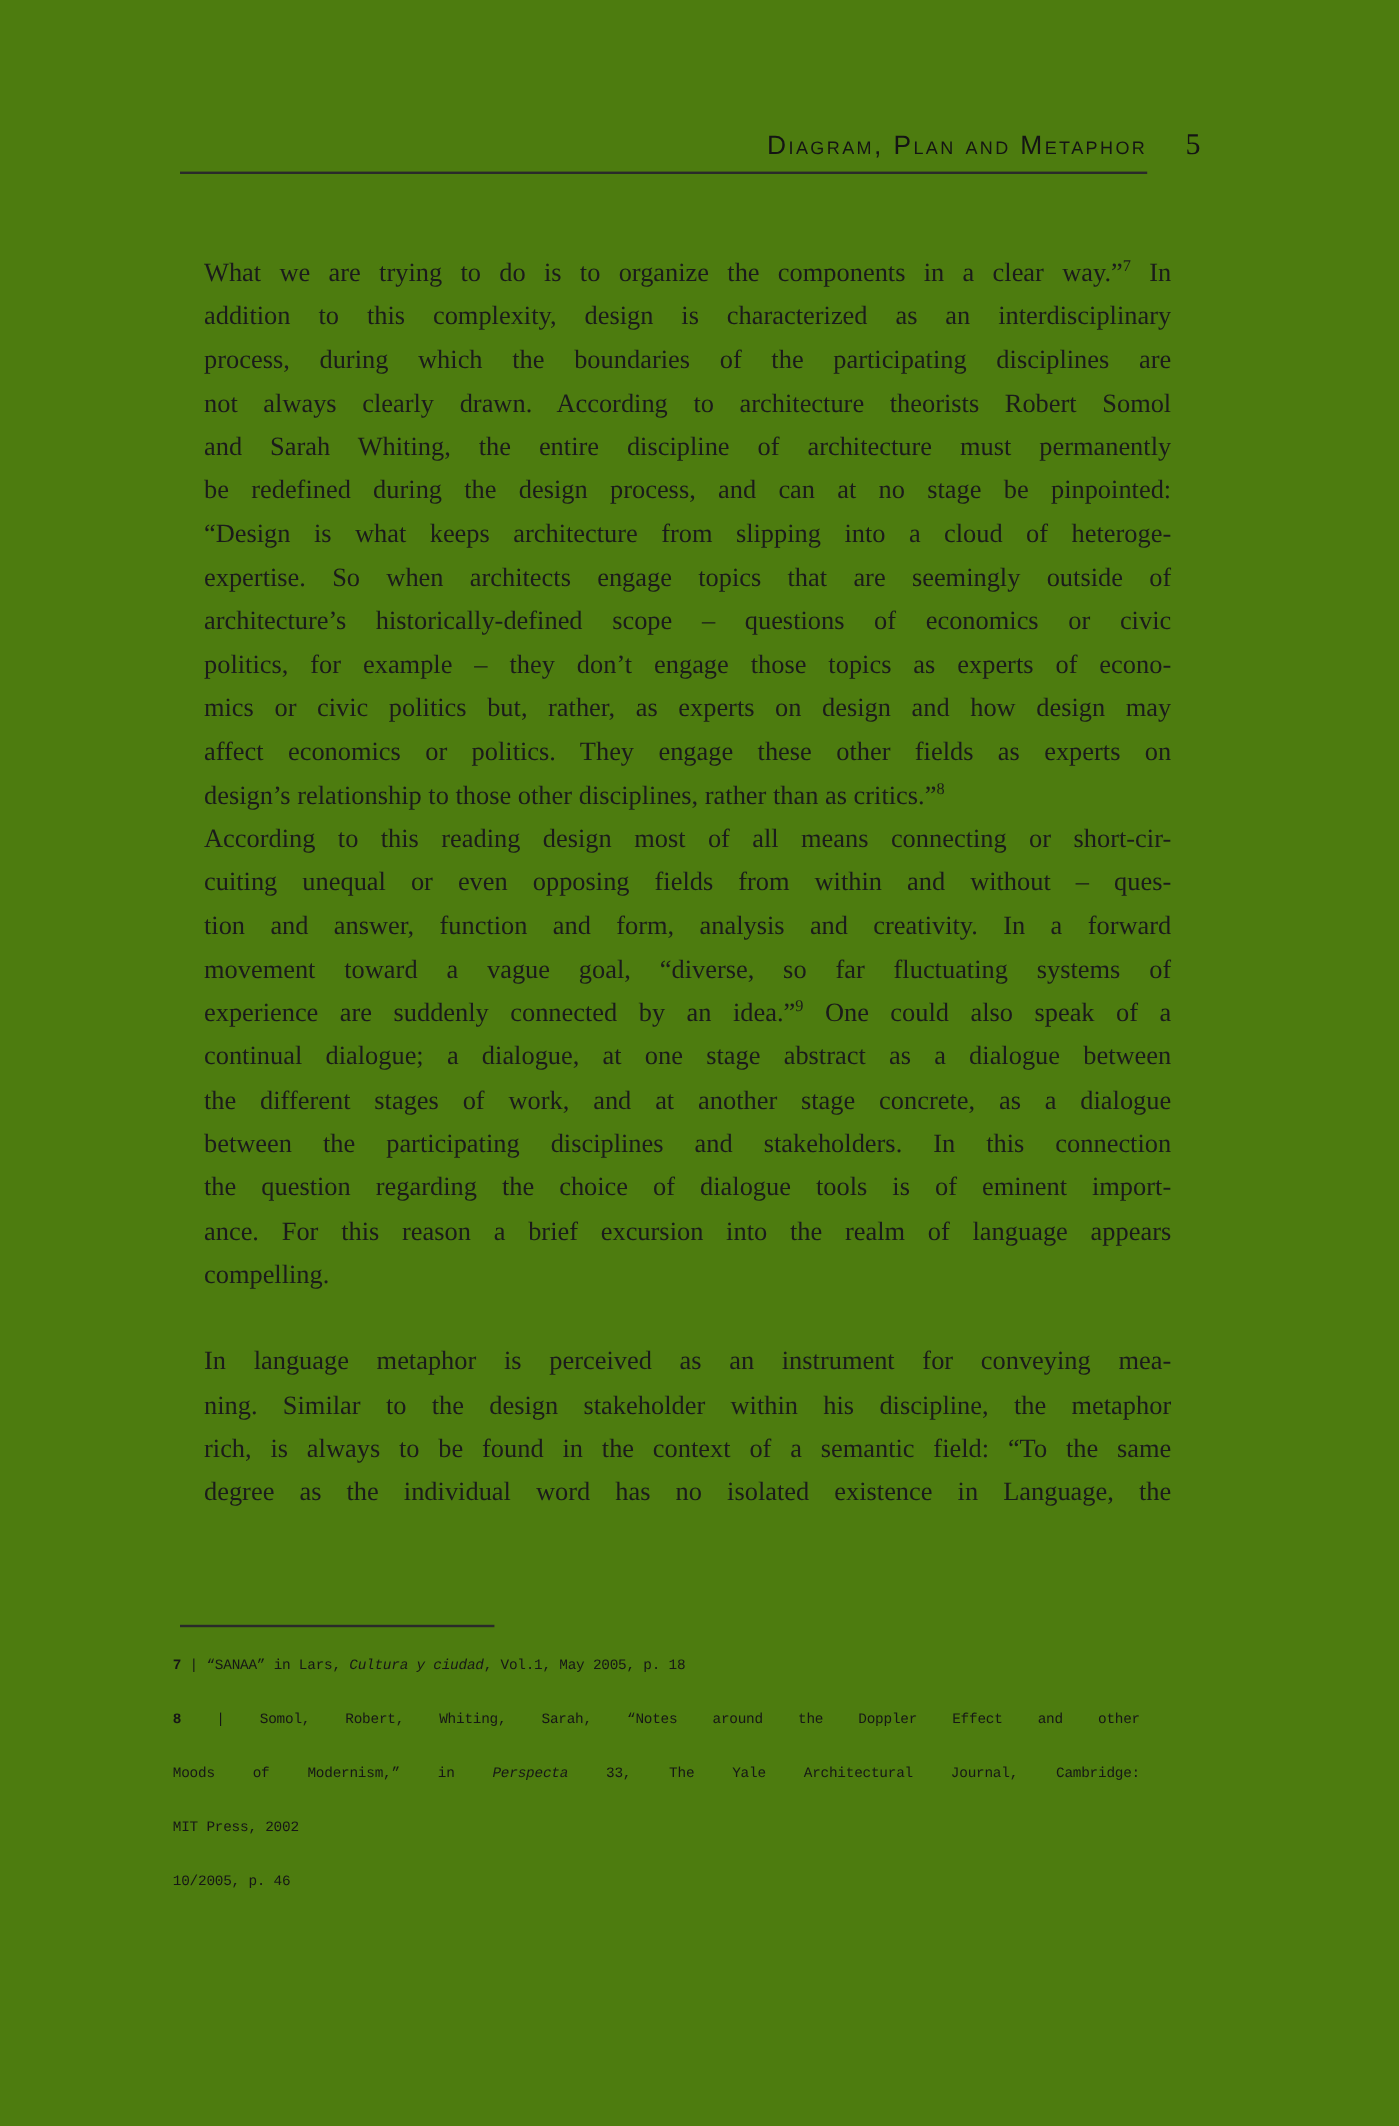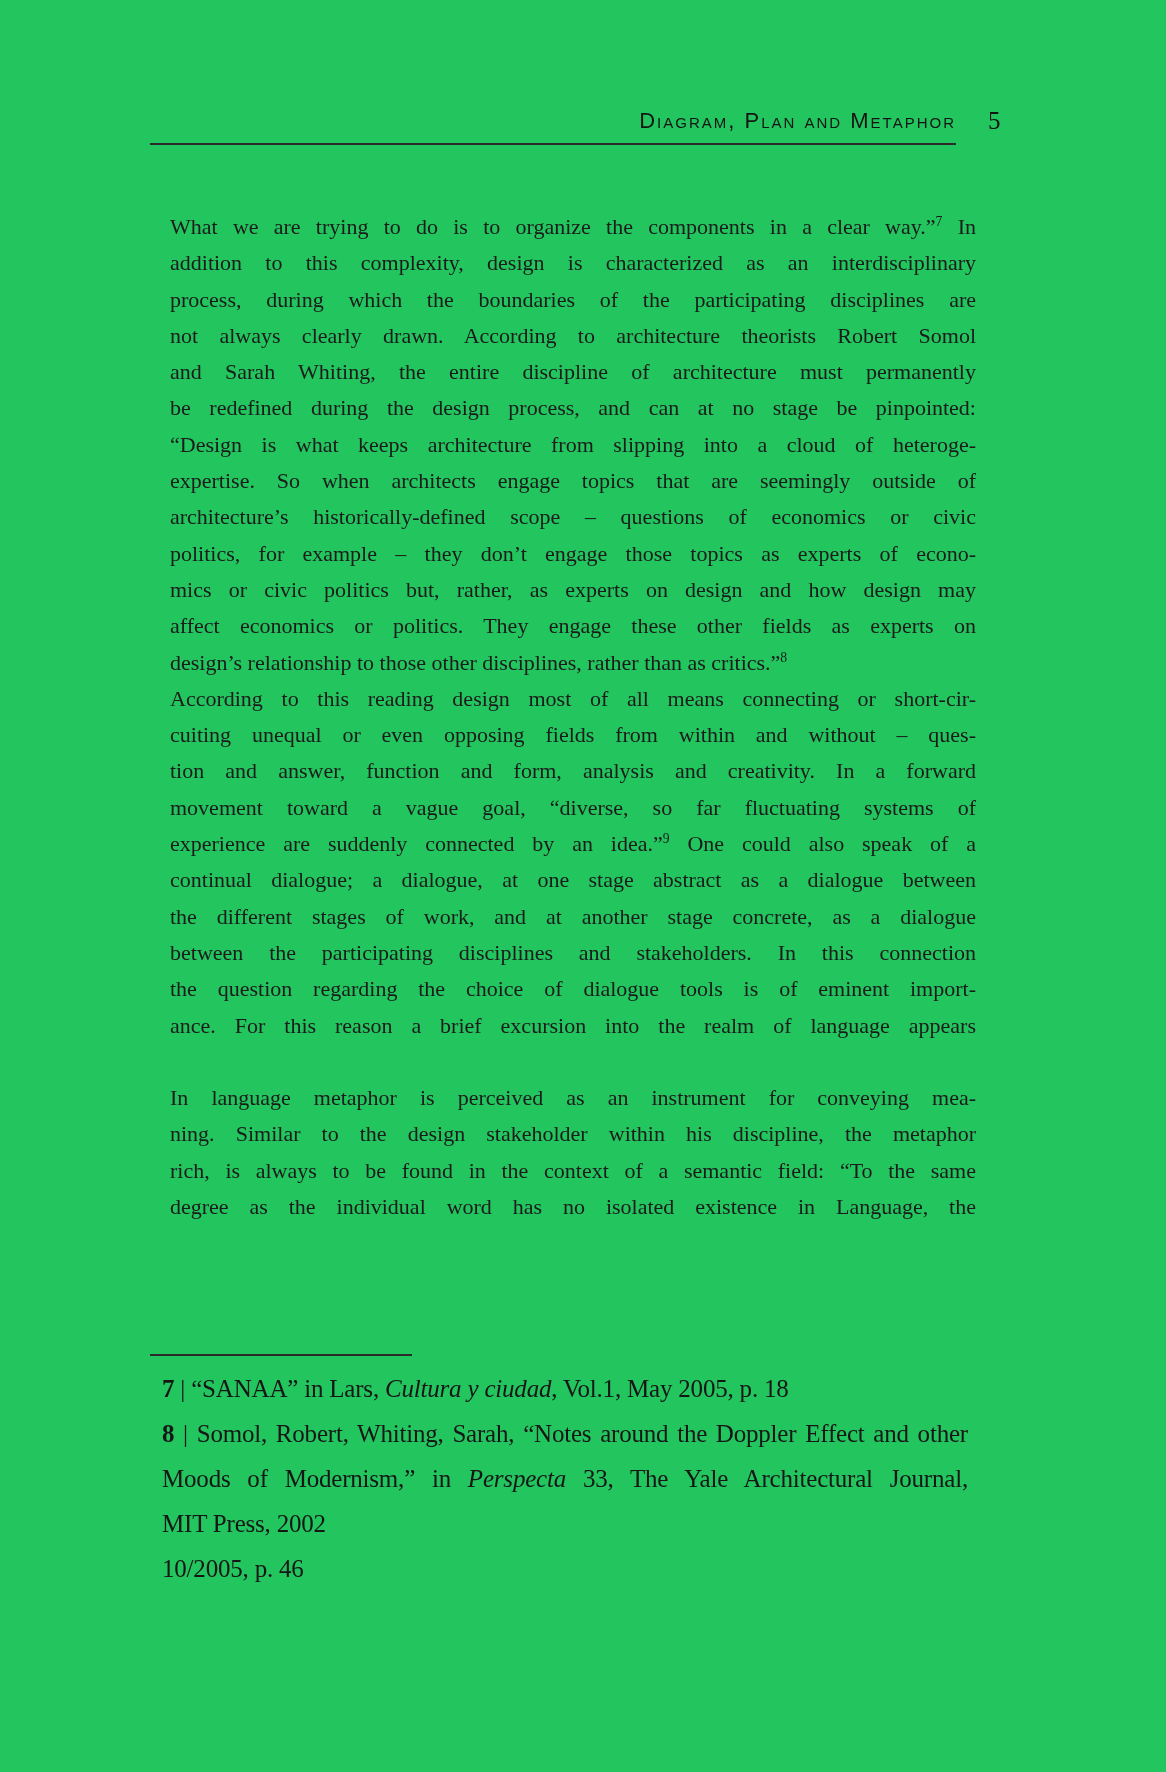--- a/index.html
+++ b/index.html
@@ -1,17 +1,17 @@
 <!DOCTYPE html>
 <html><head>
 <meta charset="utf-8">
 <style>
   html,body{margin:0;padding:0;background:#e8e8e8;}
   .page{
-    position:relative;width:1166px;height:1772px;background:#22c55e;
+    position:relative;width:1166px;height:1772px;background:#4d7c0f;
     font-family:"Liberation Serif",serif;color:#1a1a1a;overflow:hidden;
   }
   .running-head{
     position:absolute;left:150px;top:108px;width:806px;
     text-align:right;font-family:"Liberation Sans",sans-serif;
     font-variant:small-caps;letter-spacing:2px;font-size:22px;line-height:26px;
     color:#141414;
   }
   .page-number{
     position:absolute;left:988px;top:107px;width:44px;
@@ -30,22 +30,22 @@
   .line.last{text-align-last:left;}
   .tblock.gap{margin-top:36.3px;}
   sup{font-size:0.62em;line-height:0;vertical-align:super;}
   .i{font-style:italic;}
   .b{font-weight:bold;}
   .foot-rule{
     position:absolute;left:150px;top:1354px;width:262px;height:2px;
     background:#2a2a2a;border:none;margin:0;
   }
   .footnotes{
-    position:absolute;left:162px;top:1366px;width:806px;
-    font-family:Liberation Serif, serif;font-size:25px;line-height:45px;
+    position:absolute;left:144px;top:1366px;width:806px;
+    font-family:Liberation Mono, monospace;font-size:12px;line-height:45px;
     letter-spacing:-0.2px;color:#161616;
   }
   .footnotes .line{height:45px;overflow:hidden;}
 </style>
 </head>
 <body>
 
 <div class="page">
 
   <div class="running-head">Diagram, Plan and Metaphor</div>
@@ -74,20 +74,21 @@
         <div class="line"><span>According to this reading design most of all means connecting or short-cir-</span></div>
         <div class="line"><span>cuiting unequal or even opposing fields from within and without – ques-</span></div>
         <div class="line"><span>tion and answer, function and form, analysis and creativity. In a forward</span></div>
         <div class="line"><span>movement toward a vague goal, “diverse, so far fluctuating systems of</span></div>
         <div class="line"><span>experience are suddenly connected by an idea.”</span><sup>9</sup><span> One could also speak of a</span></div>
         <div class="line"><span>continual dialogue; a dialogue, at one stage abstract as a dialogue between</span></div>
         <div class="line"><span>the different stages of work, and at another stage concrete, as a dialogue</span></div>
         <div class="line"><span>between the participating disciplines and stakeholders. In this connection</span></div>
         <div class="line"><span>the question regarding the choice of dialogue tools is of eminent import-</span></div>
         <div class="line"><span>ance. For this reason a brief excursion into the realm of language appears</span></div>
+        <div class="line last"><span>compelling.</span></div>
       </div>
       <div class="tblock gap">
         <div class="line"><span>In language metaphor is perceived as an instrument for conveying mea-</span></div>
         <div class="line"><span>ning. Similar to the design stakeholder within his discipline, the metaphor</span></div>
         <div class="line"><span>rich, is always to be found in the context of a semantic field: “To the same</span></div>
         <div class="line"><span>degree as the individual word has no isolated existence in Language, the</span></div>
       </div>
     </div>
 
   <div class="foot-rule"></div>

